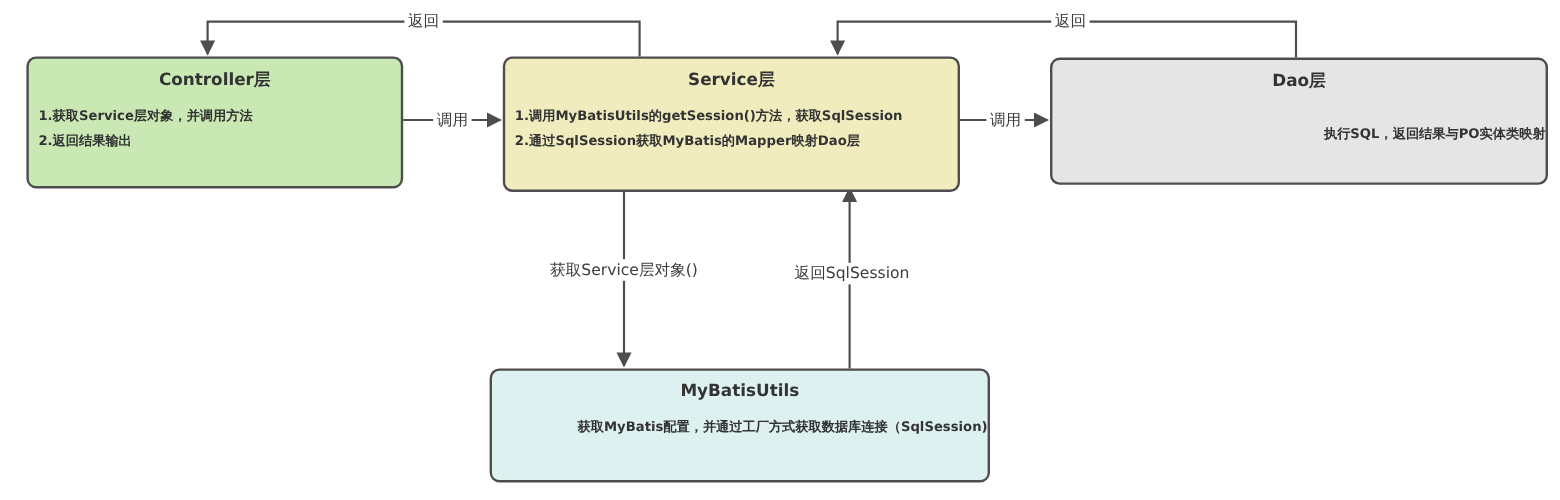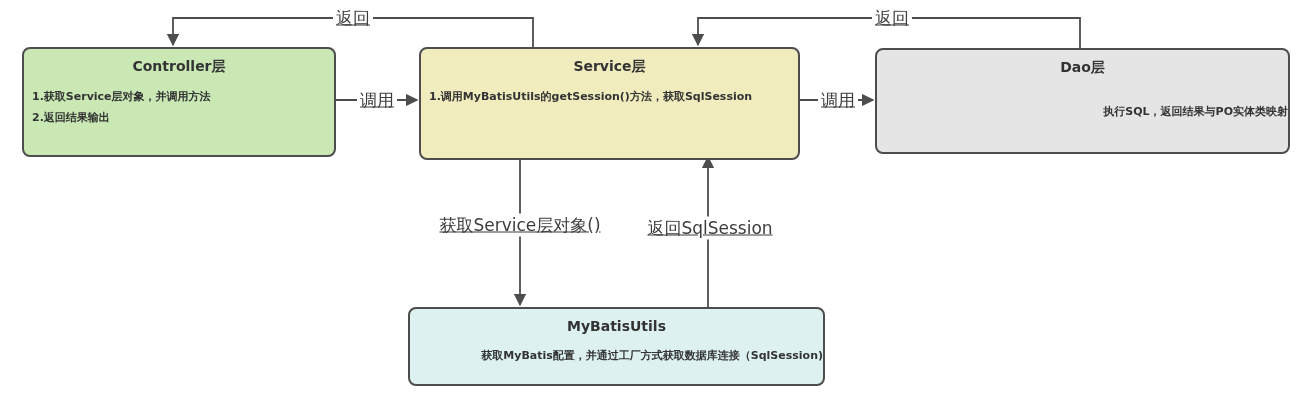--- a/index.html
+++ b/index.html
@@ -26,21 +26,21 @@
   }
   .box {
     position: absolute;
     border: 2px solid #4d4d4d;
     border-radius: 8px;
     color: #333333;
   }
   .box-controller { left: 22px;  top: 47px;  width: 314px; height: 110px; background: #c9e8b4; }
   .box-service    { left: 419px; top: 47px;  width: 381px; height: 113px; background: #f0ecbe; }
   .box-dao        { left: 875px; top: 48px;  width: 415px; height: 106px; background: #e5e5e5; }
-  .box-utils      { left: 408px; top: 307px; width: 417px; height: 79px;  background: #ddf2f0; }
+  .box-utils      { left: 408px; top: 307px; width: 417px; height: 95px;  background: #ddf2f0; }
   .box-title {
     text-align: center;
     font-weight: bold;
     font-size: 14px;
     padding-top: 9px;
     white-space: nowrap;
   }
   .box-body {
     font-weight: bold;
     font-size: 11px;
@@ -49,24 +49,23 @@
   }
   .body-left   { text-align: left; padding: 10px 4px 0 8px; }
   .body-center { text-align: right; }
   .box-dao   .box-body { margin-top: 24px; }
   .box-utils .box-body { margin-top: 11px; }
   .edge-label {
     position: absolute;
     transform: translate(-50%, -50%);
     background: #ffffff;
     padding: 0 3px;
-    font-size: 17px;
+    font-size: 13px;
     color: #3c3c3c;
     white-space: nowrap;
-    text-decoration: underline;
   }
 </style>
 </head>
 <body>
 
 <div class="canvas">
 
   <svg class="edges-svg" viewBox="0 0 1300 417" xmlns="http://www.w3.org/2000/svg">
     <defs>
       <marker id="arrow" viewBox="0 0 10 10" refX="9" refY="5" markerWidth="7" markerHeight="7" orient="auto-start-reverse">
@@ -86,20 +85,21 @@
     <div class="box-body body-left">
       <div>1.获取Service层对象，并调用方法</div>
       <div>2.返回结果输出</div>
     </div>
   </div>
 
   <div class="box box-service">
     <div class="box-title">Service层</div>
     <div class="box-body body-left">
       <div>1.调用MyBatisUtils的getSession()方法，获取SqlSession</div>
+      <div>2.通过SqlSession获取MyBatis的Mapper映射Dao层</div>
     </div>
   </div>
 
   <div class="box box-dao">
     <div class="box-title">Dao层</div>
     <div class="box-body body-center">
       <div>执行SQL，返回结果与PO实体类映射</div>
     </div>
   </div>
 

